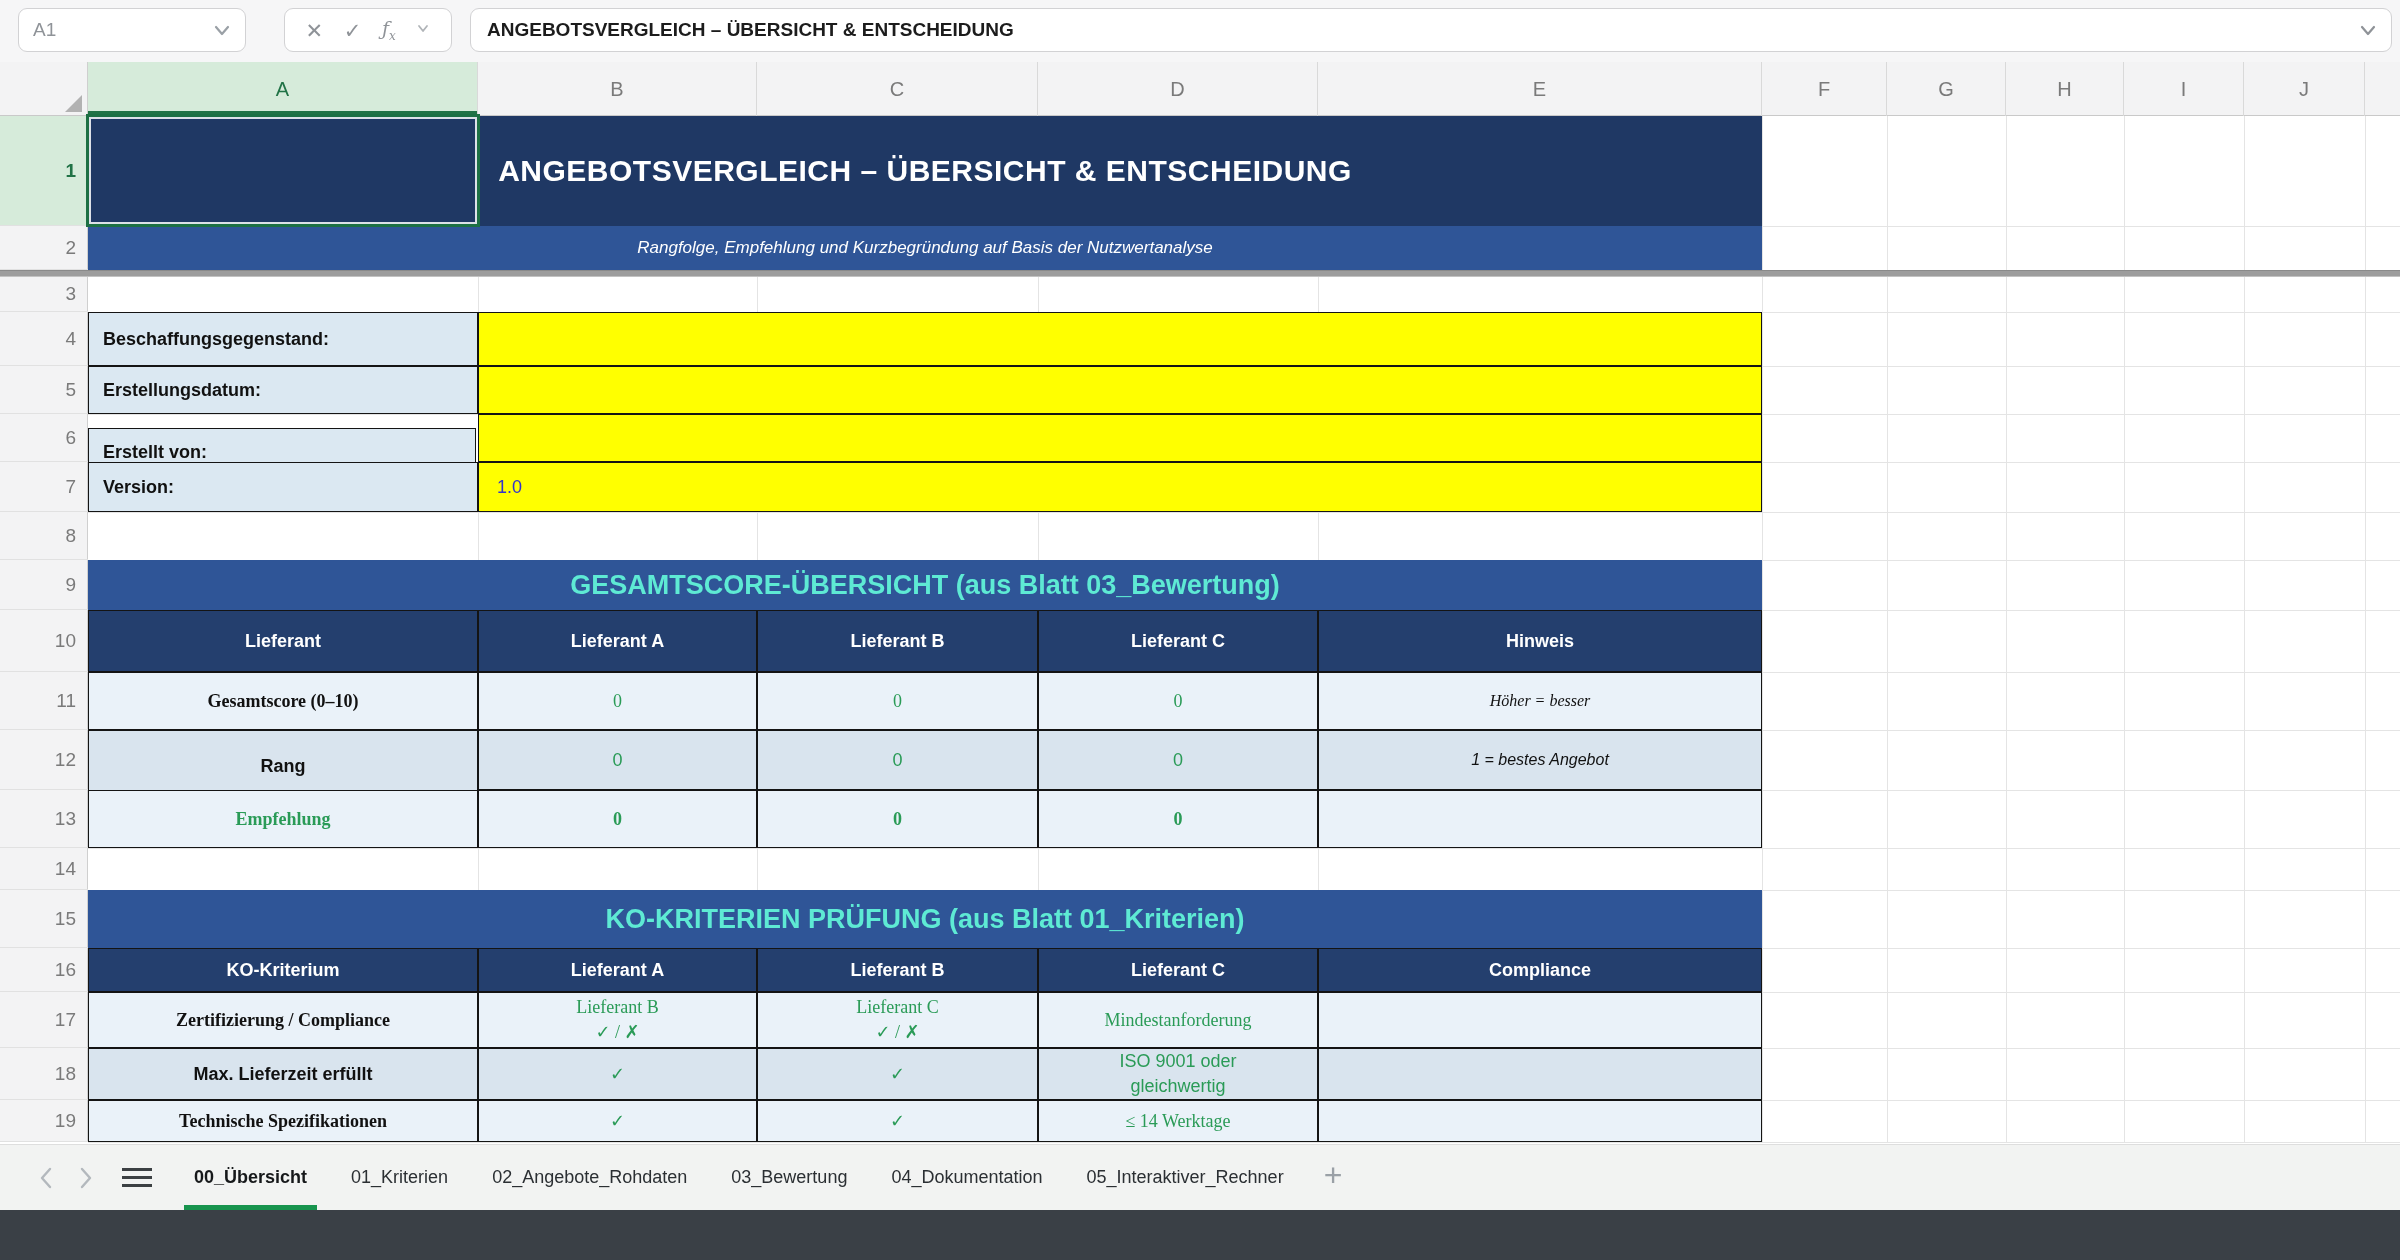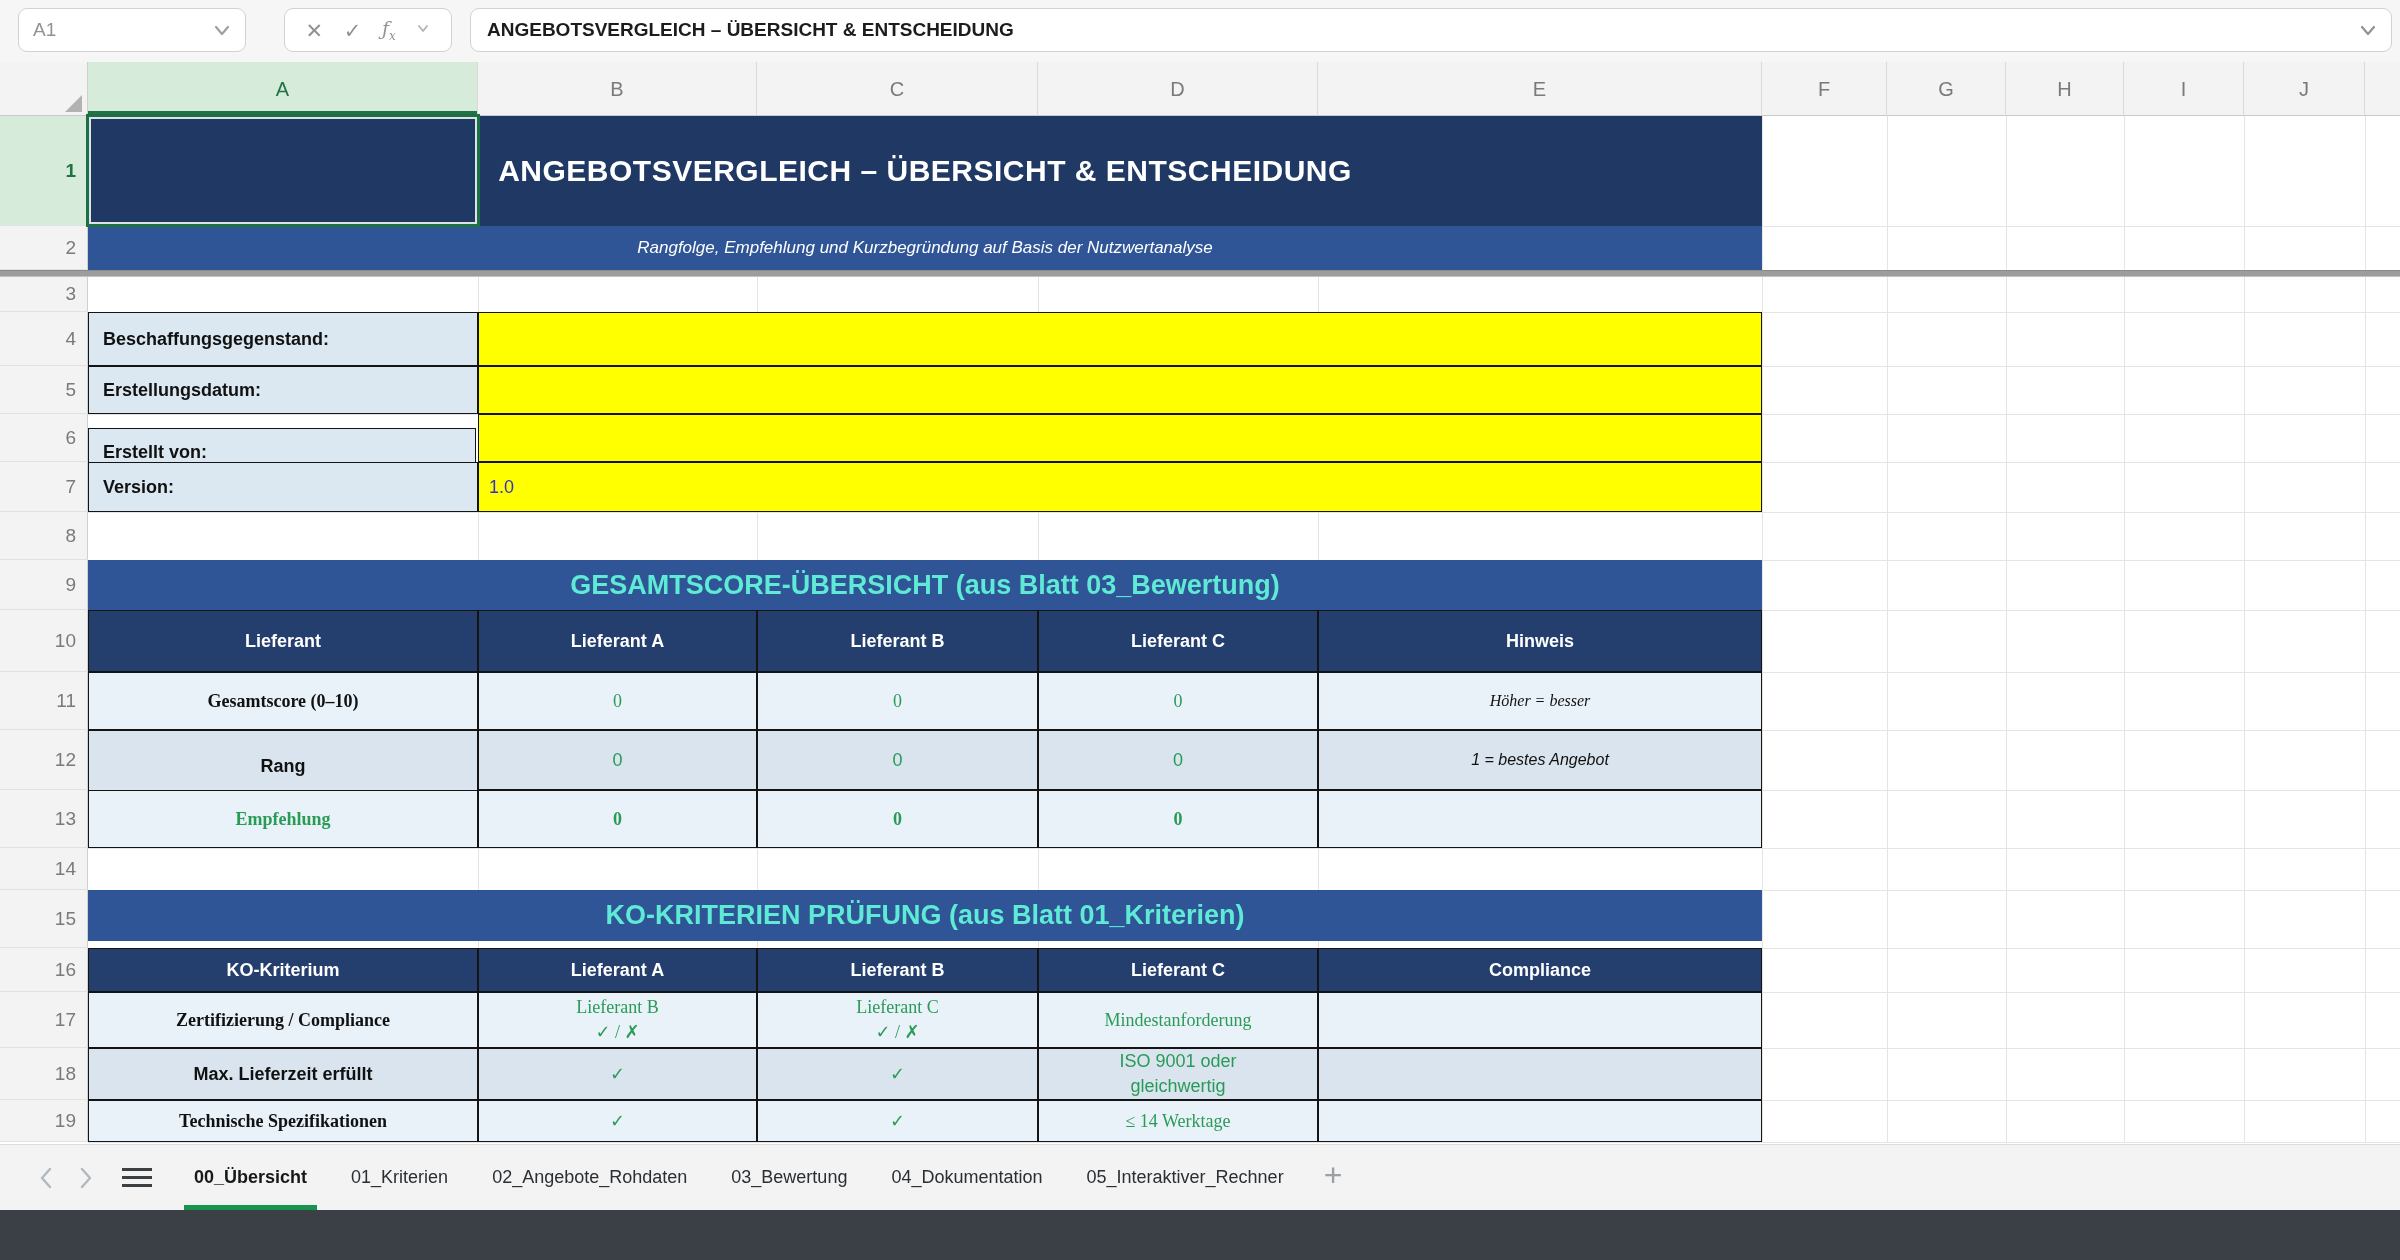--- a/index.html
+++ b/index.html
@@ -56,21 +56,21 @@
   .tcell{border:1.5px solid #141414;font-size:18px;color:#111;}
   .band-a{background:#eaf2f9;font-family:Liberation Serif, serif;}
   .band-b{background:#d9e4ee;}
   .lblcell{font-weight:700;}
   .greentx{color:#2a9b57;}
   .valcell{color:#2a9b57;}
   .valcell.bold{font-weight:700;}
   .hintcell{font-style:italic;font-size:16px;}
   .metalbl{background:#dbe8f2;justify-content:flex-start;padding-left:14px;
            font-weight:700;text-align:left;}
-  .yellow{background:#ffff00;justify-content:flex-start;padding-left:10px;}
+  .yellow{background:#ffff00;justify-content:flex-start;padding-left:18px;}
   .yellow .v{color:#3333cc;font-size:18px;}
   .two-line{line-height:25px;}
   .divider{position:absolute;left:0;top:270px;width:2400px;height:7px;
            background:#9d9d9d;border-top:1px solid #8a8a8a;border-bottom:1px solid #c2c2c2;
            box-sizing:border-box;}
   .selbox{position:absolute;left:86px;top:114px;width:394px;height:113px;
           border:3px solid #1d7044;box-sizing:border-box;
           box-shadow:inset 0 0 0 2px rgba(255,255,255,.85);pointer-events:none;}
 
   
@@ -282,21 +282,21 @@
   <div class="cell tcell band-a valcell bold" style="left:757px;top:790px;width:281px;height:58px">
       <span>0</span>
     </div>
   <div class="cell tcell band-a valcell bold" style="left:1038px;top:790px;width:280px;height:58px">
       <span>0</span>
     </div>
   <div class="cell tcell band-a hintcell" style="left:1318px;top:790px;width:444px;height:58px">
       <span></span>
     </div>
 
-  <div class="cell secbanner" style="left:88px;top:890px;width:1674px;height:51px">
+  <div class="cell secbanner" style="left:88px;top:890px;width:1674px;height:58px">
     <span>KO-KRITERIEN PRÜFUNG (aus Blatt 01_Kriterien)</span>
   </div>
   <div class="cell hdrcell" style="left:88px;top:948px;width:390px;height:44px">
       <span>KO-Kriterium</span>
     </div>
   <div class="cell hdrcell" style="left:478px;top:948px;width:279px;height:44px">
       <span>Lieferant A</span>
     </div>
   <div class="cell hdrcell" style="left:757px;top:948px;width:281px;height:44px">
       <span>Lieferant B</span>

